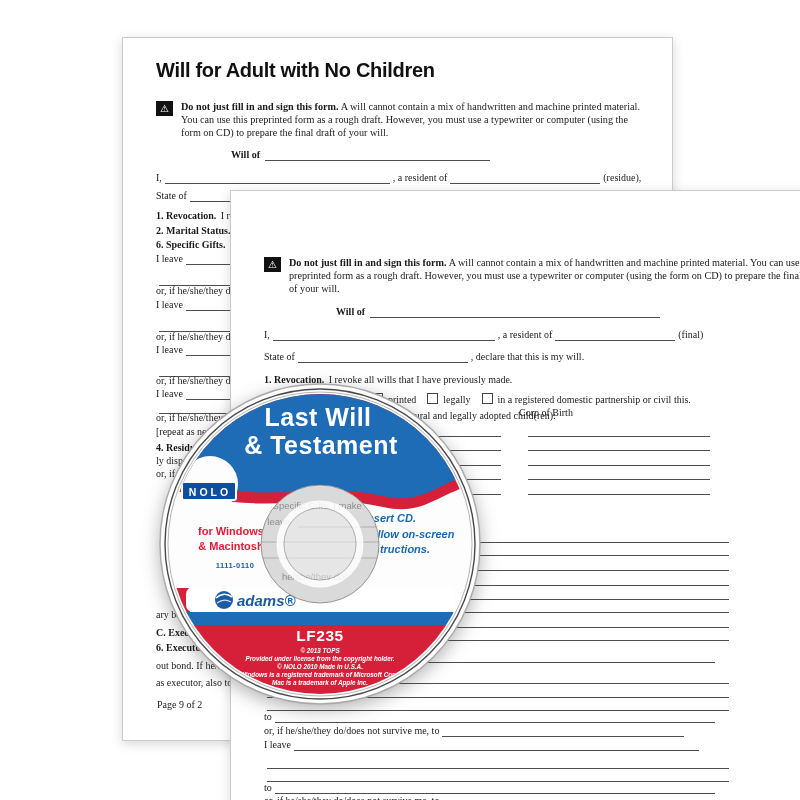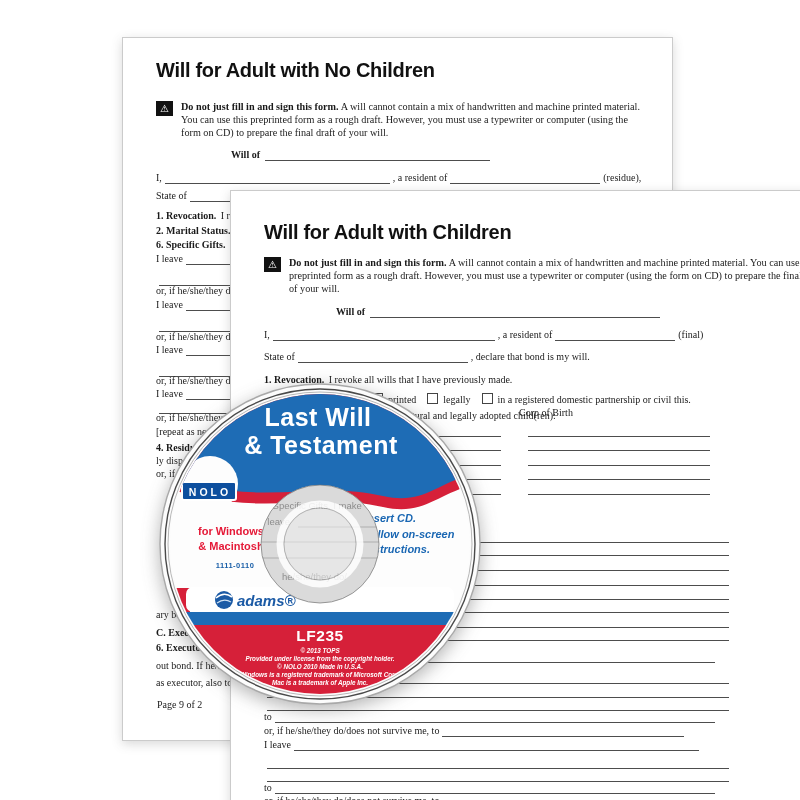--- a/index.html
+++ b/index.html
@@ -73,30 +73,29 @@
         <div class="frow" style="top: 571px; left: 33px;"><span>ary beneficiaries.</span></div>
         <div class="frow" style="top: 589px; left: 33px;"><b>C. Executor's Powers.</b></div>
         <div class="frow" style="top: 604px; left: 33px;"><b>6. Executor.</b><span>  I name</span></div>
         <div class="frow" style="top: 622px; left: 33px;"><span>out bond.  If he/she/they do/does</span></div>
         <div class="frow" style="top: 639px; left: 33px;"><span>as executor, also to serve without</span></div>
       </div>
     <div class="frow" style="left:34px;top:661px">Page 9 of 2</div>
   </div>
 
   <div class="page" id="front-page">
-    <div class="ftitle" style="left:33px;top:30px">Will for Adult with Children</div>
     <div class="warn" style="left:33px;top:65px;width:540px">
       <span class="wicon">⚠</span>
       <b>Do not just fill in and sign this form.</b><span> A will cannot contain a mix of handwritten and machine printed material. You can use this preprinted form as a rough draft. However, you must use a typewriter or computer (using the form on CD) to prepare the final draft of your will.</span>
     </div>
     <div class="frow" style="left:288px;top:216px">Corp of Birth</div>
     <div id="front-rows">
         <div class="frow" style="top: 115px; left: 105px;"><b>Will of</b><span class="fill" style="width: 290px;"></span></div>
         <div class="frow" style="top: 138px; left: 33px;"><span>I,</span><span class="fill" style="width: 222px;"></span><span>, a resident of</span><span class="fill" style="width: 120px;"></span><span>(final)</span></div>
-        <div class="frow" style="top: 160px; left: 33px;"><span>State of</span><span class="fill" style="width: 170px;"></span><span>, declare that bond is my will.</span></div>
+        <div class="frow" style="top: 160px; left: 33px;"><span>State of</span><span class="fill" style="width: 170px;"></span><span>, declare that this is my will.</span></div>
         <div class="frow" style="top: 183px; left: 33px;"><b>1. Revocation.</b><span>  I revoke all wills that I have previously made.</span></div>
         <div class="frow" style="top: 202px; left: 33px;"><b>2. Marital Status.</b><span>  I am</span><span class="cbox"></span><span>printed</span><span class="cbox"></span><span>legally</span><span class="cbox"></span><span>in a registered domestic partnership or civil this.</span></div>
         <div class="frow" style="top: 219px; left: 33px;"><b>3. Children.</b><span>  I have the following natural and legally adopted child(ren):</span></div>
         <div class="frow" style="top: 234px; left: 33px;"><span class="fill" style="width: 234px;"></span><span style="display: inline-block; width: 21px;"></span><span class="fill" style="width: 182px;"></span></div>
         <div class="frow" style="top: 248px; left: 33px;"><span class="fill" style="width: 234px;"></span><span style="display: inline-block; width: 21px;"></span><span class="fill" style="width: 182px;"></span></div>
         <div class="frow" style="top: 263px; left: 33px;"><span class="fill" style="width: 234px;"></span><span style="display: inline-block; width: 21px;"></span><span class="fill" style="width: 182px;"></span></div>
         <div class="frow" style="top: 277px; left: 33px;"><span class="fill" style="width: 234px;"></span><span style="display: inline-block; width: 21px;"></span><span class="fill" style="width: 182px;"></span></div>
         <div class="frow" style="top: 292px; left: 33px;"><span class="fill" style="width: 234px;"></span><span style="display: inline-block; width: 21px;"></span><span class="fill" style="width: 182px;"></span></div>
         <div class="frow" style="top: 340px; left: 33px;"><span class="fill" style="width: 462px;"></span></div>
         <div class="frow" style="top: 353px; left: 33px;"><span class="fill" style="width: 462px;"></span></div>

